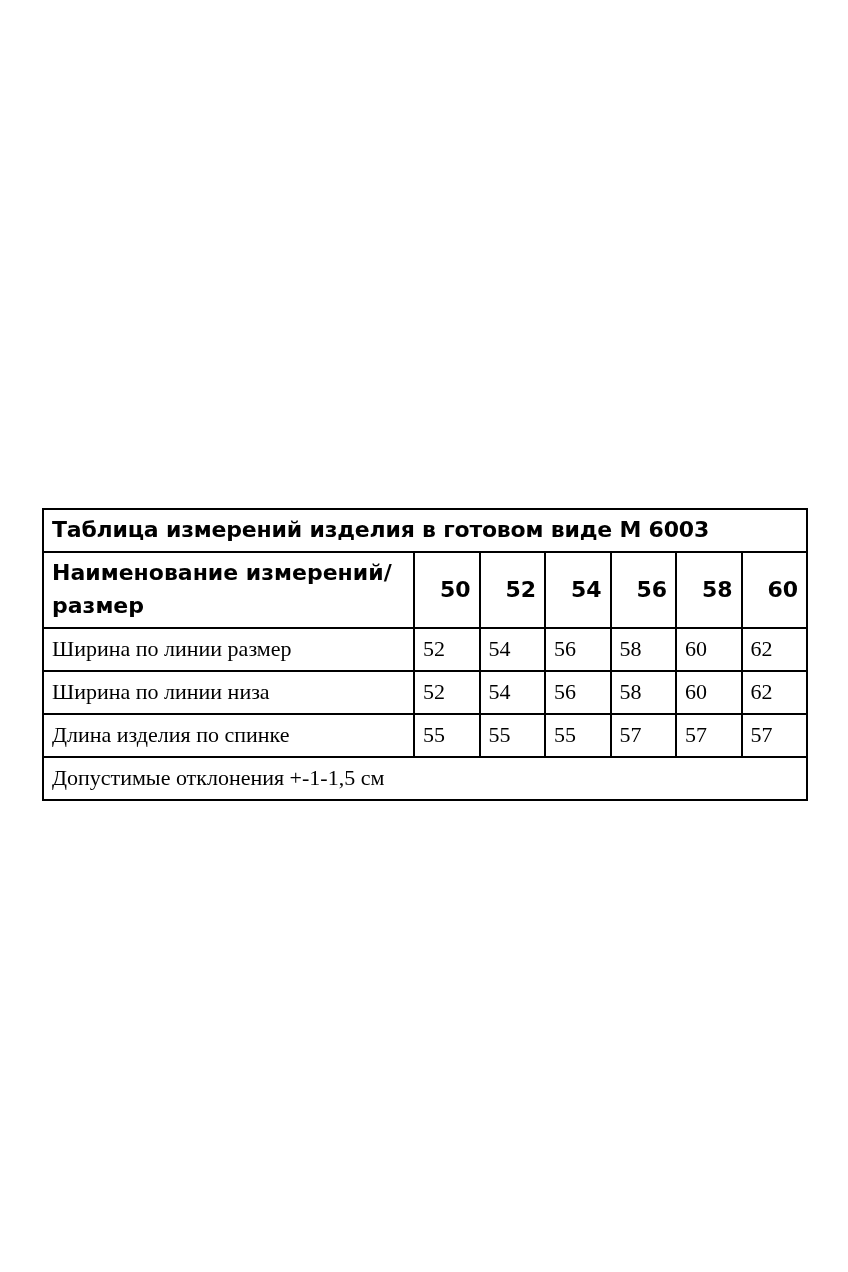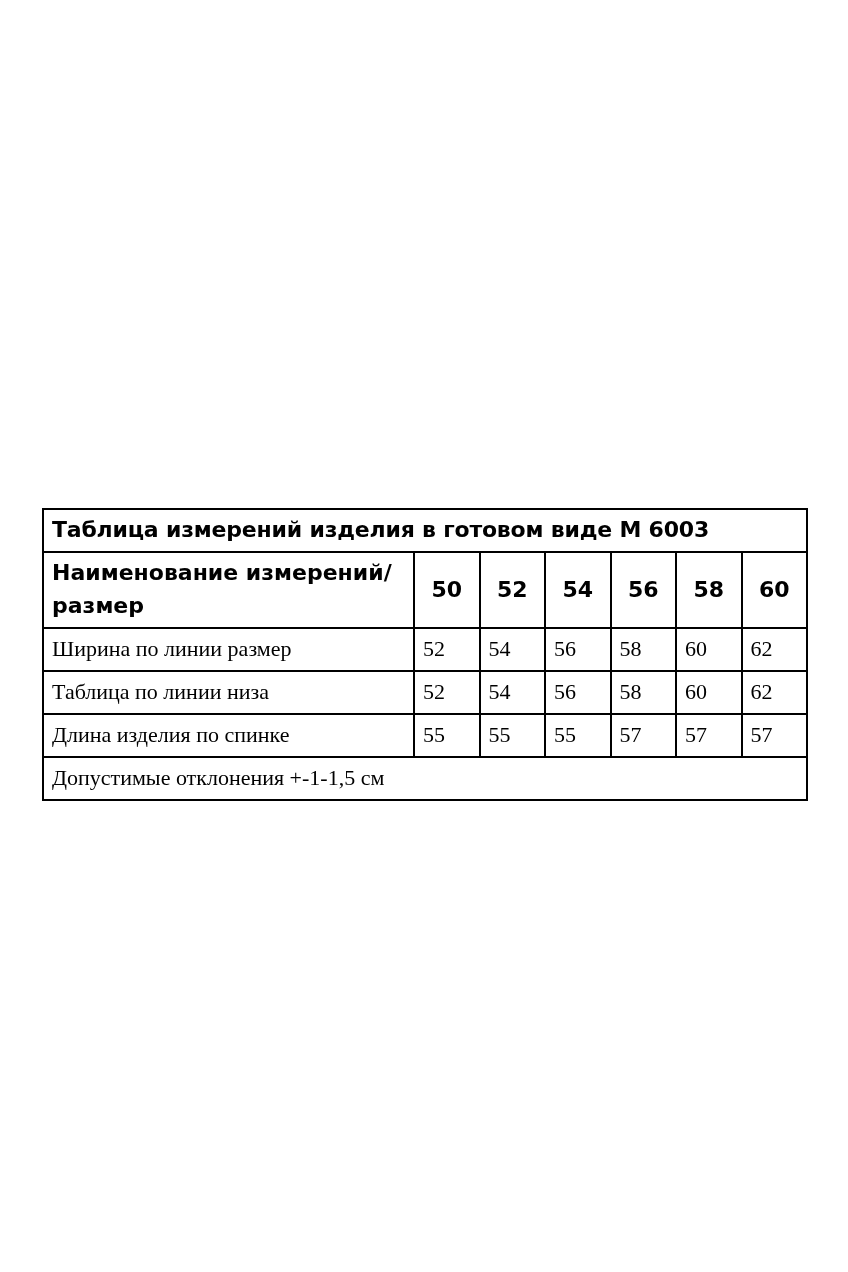--- a/index.html
+++ b/index.html
@@ -53,21 +53,21 @@
     font-family: "DejaVu Sans", sans-serif;
     font-weight: bold;
     font-size: 21px;
     line-height: 1.45;
     padding: 3px 8px 6px 10px;
   }
   td.header-size {
     font-family: "DejaVu Sans", sans-serif;
     font-weight: bold;
     font-size: 21px;
-    text-align: center;
+    text-align: right;
     padding-left: 10px;
   }
 
   td.row-label {
     font-family: "Liberation Serif", serif;
     font-size: 23px;
     padding: 2px 8px 4px 10px;
     white-space: nowrap;
   }
   td.row-value {
@@ -117,21 +117,21 @@
       <tr>
         <td class="row-label">Ширина по линии размер</td>
         <td class="row-value">52</td>
         <td class="row-value">54</td>
         <td class="row-value">56</td>
         <td class="row-value">58</td>
         <td class="row-value">60</td>
         <td class="row-value">62</td>
       </tr>
       <tr>
-        <td class="row-label">Таблица по линии низа</td>
+        <td class="row-label">Ширина по линии низа</td>
         <td class="row-value">52</td>
         <td class="row-value">54</td>
         <td class="row-value">56</td>
         <td class="row-value">58</td>
         <td class="row-value">60</td>
         <td class="row-value">62</td>
       </tr>
       <tr>
         <td class="row-label">Длина изделия по спинке</td>
         <td class="row-value">55</td>

